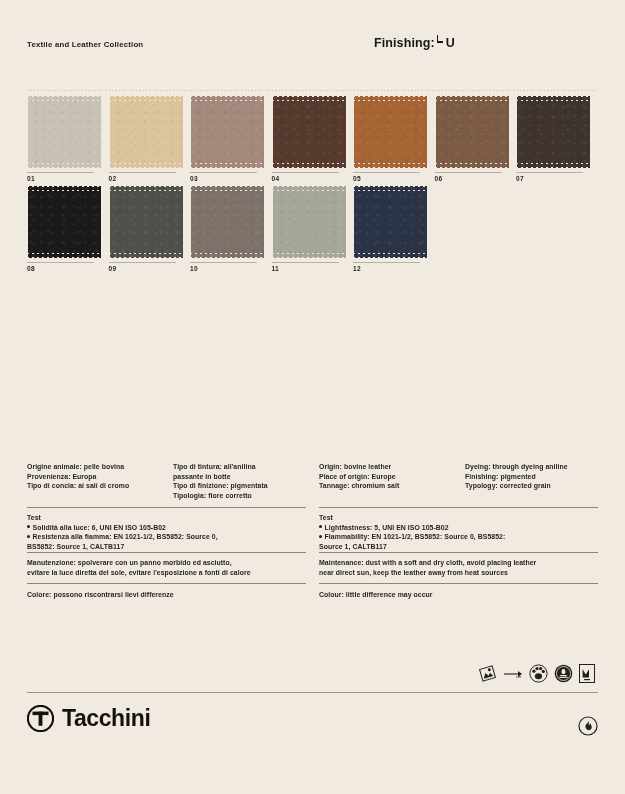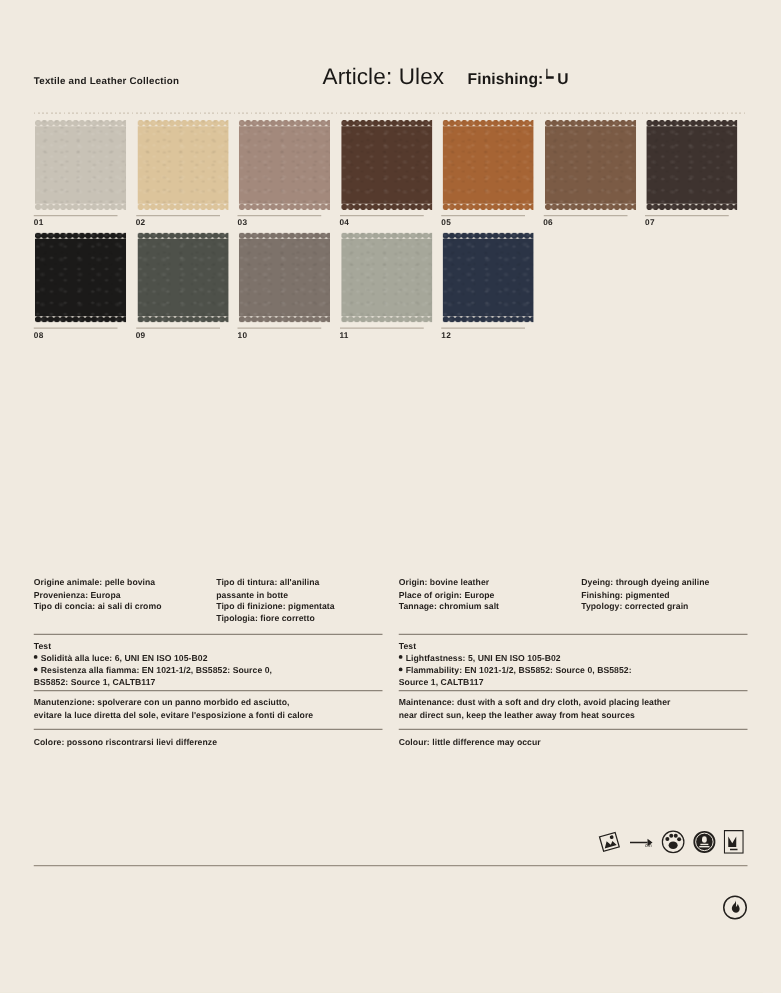--- a/index.html
+++ b/index.html
@@ -18,21 +18,21 @@
     position: relative;
     width: 625px;
     height: 794px;
     background: #f0eae0;
     box-sizing: border-box;
   }
 
   
   .header {
     position: absolute;
-    left: 0; top: 48px;
+    left: 0; top: 28px;
     width: 625px;
     height: 36px;
   }
   .collection-label {
     position: absolute;
     left: 27px; top: 12px;
     font-size: 7.8px;
     font-weight: bold;
     letter-spacing: .2px;
     color: #1e1c1a;
@@ -227,24 +227,20 @@
     top: 716px;
   }
 </style>
 </head>
 <body>
 
 <div class="page">
 
   <div class="header">
     <div class="collection-label">Textile and Leather Collection</div>
-    <div class="article-title">
-      <span>Article:</span>
-      <span>Ulex</span>
-    </div>
     <div class="category-block">
       <span>Finishing:</span><span class="cat-symbol"></span><span class="cat-letter">U</span>
     </div>
   </div>
 
   <div class="dotted-rule top"></div>
 
   <div class="swatch-grid row1" id="row1">
       <div class="swatch-cell" style="left: 0px;">
         <div class="swatch-chip">
@@ -423,19 +419,27 @@
     </svg>
     <svg class="cert-icon" width="16" height="19" viewBox="0 0 16 19">
       <rect x="0.5" y="0.5" width="15" height="18" fill="none" stroke="#23201d" stroke-width="1"></rect>
       <path d="M3.6 13.6 V5.2 L6.8 10.6 L10 5.2 V13.6 Z" fill="#23201d"></path>
       <rect x="5" y="15" width="6" height="1.2" fill="#23201d"></rect>
     </svg>
   </div>
 
   <div class="footer-rule"></div>
 
+  <div class="brand">
+    <svg width="27" height="27" viewBox="0 0 27 27">
+      <circle cx="13.5" cy="13.5" r="12.6" fill="none" stroke="#14110f" stroke-width="2.2"></circle>
+      <rect x="5.5" y="6.6" width="16" height="3.5" fill="#14110f"></rect>
+      <rect x="11.6" y="6.6" width="3.8" height="14.2" fill="#14110f"></rect>
+    </svg>
+    <span class="brand-name">Tacchini</span>
+  </div>
 
   <svg class="flame-mark" width="20" height="20" viewBox="0 0 20 20">
     <circle cx="10" cy="10" r="9" fill="none" stroke="#23201d" stroke-width="1.2"></circle>
     <path d="M10.6 3.8 C10.9 6 9.2 6.6 8.2 8 C6.9 9.8 7.2 12.3 9 13.6 C10.9 15 13.5 14.2 14.1 12 C14.7 9.8 13.1 8.6 12.6 6.6 C12.3 8.2 11.4 8.6 11 9.6 C10.9 7.8 11.6 6 10.6 3.8 Z" fill="#23201d" transform="translate(0,1) scale(0.92) translate(0.7,0)"></path>
   </svg>
 
 </div>
 
 </body></html>

